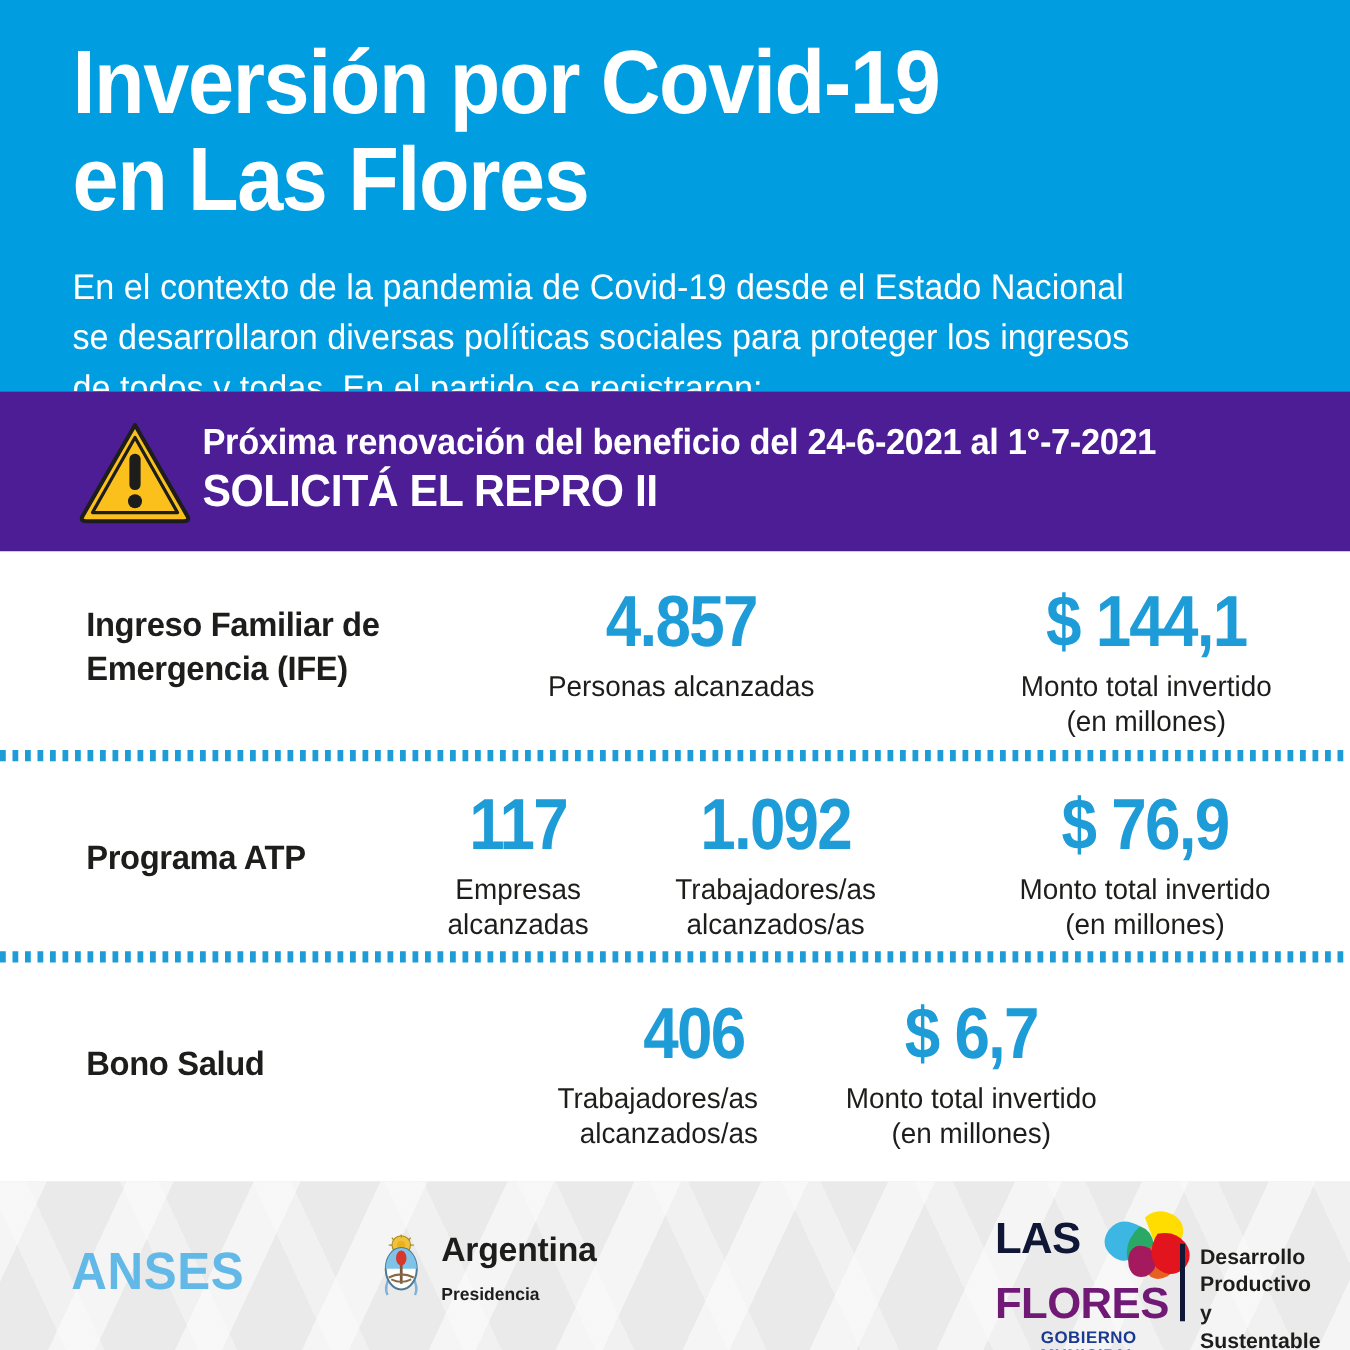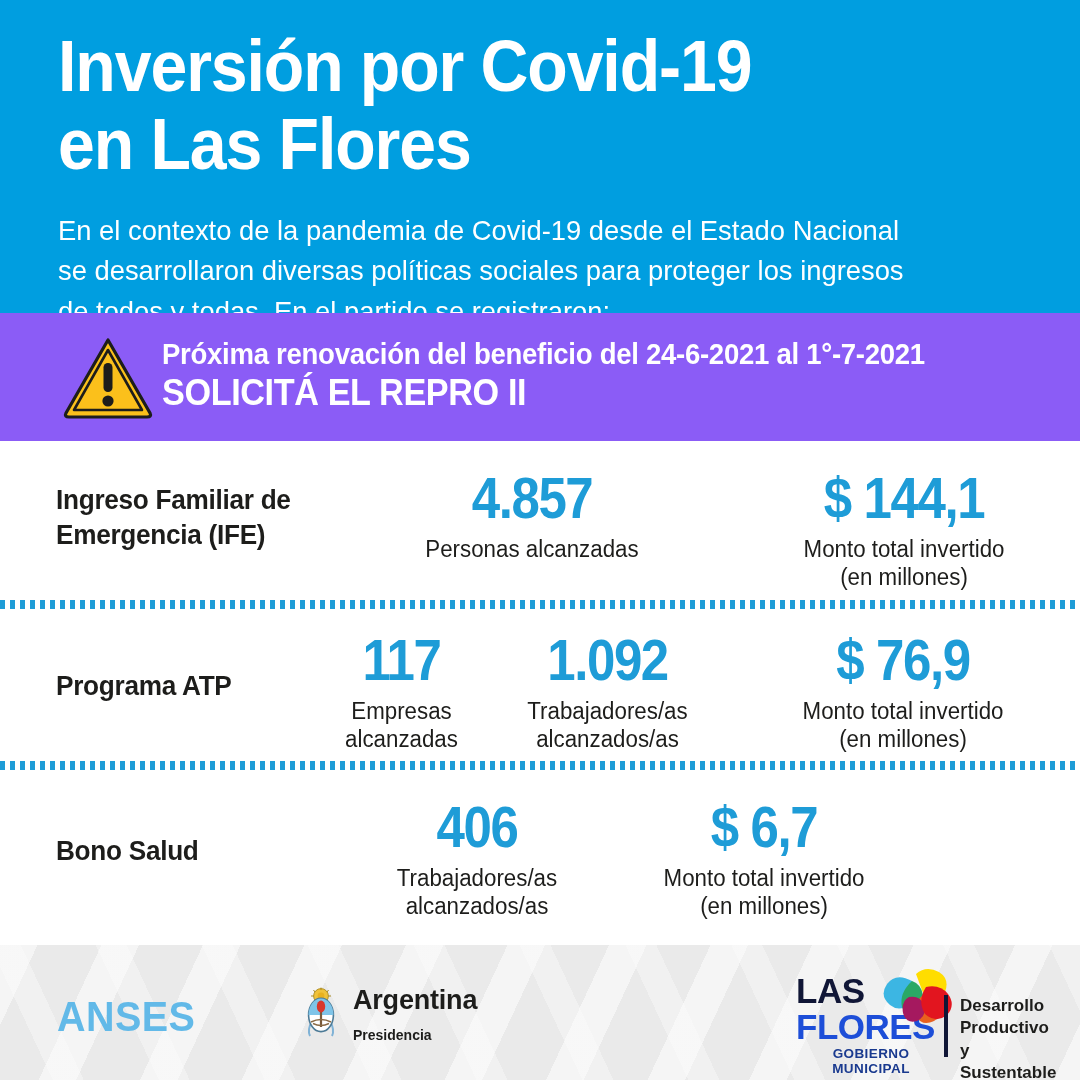--- a/index.html
+++ b/index.html
@@ -43,21 +43,21 @@
     margin-top:26px;
     transform:scaleX(0.96);
     transform-origin:left top;
     white-space:pre-line;
   }
 
   
   .alert {
     position:absolute; left:0; top:313px;
     width:1080px; height:128px;
-    background:#8b5cf6;
+    background:#4c1d95;
     display:flex;
     align-items:center;
     padding-left:62px;
   }
   .alert-icon { width:92px; height:84px; flex:0 0 auto; margin-right:8px; }
   .alert-text { padding-bottom:4px; }
   .alert-line1 {
     color:#ffffff;
     font-size:29px;
     font-weight:700;
@@ -78,20 +78,21 @@
   }
 
   
   .rows { position:absolute; left:0; top:441px; width:1080px; }
 
   .row {
     position:relative;
     display:flex;
     align-items:flex-start;
     width:980px;
+    padding-left:13px;
   }
   .row-label {
     color:#1d1d1b;
     font-size:27px;
     font-weight:700;
     line-height:1.28;
     letter-spacing:-0.3px;
     white-space:pre-line;
     flex:0 0 auto;
     transform:scaleX(0.97);
@@ -126,21 +127,21 @@
   .row-ife .m-amount { width:340px; margin-left:52px; }
 
   .row-atp { height:151px; padding-top:22px; }
   .row-atp .row-label { width:235px; margin-left:56px; padding-top:38px; }
   .row-atp .m-companies { width:185px; margin-left:18px; }
   .row-atp .m-workers { width:215px; margin-left:6px; }
   .row-atp .m-amount { width:300px; margin-left:38px; }
 
   .row-bono { height:160px; padding-top:28px; }
   .row-bono .row-label { width:255px; margin-left:56px; padding-top:36px; }
-  .row-bono .m-workers { width:240px; margin-left:46px; }
+  .row-bono .m-workers { width:240px; margin-left:46px;text-align:right; }
   .row-bono .m-amount { width:290px; margin-left:22px; }
 
   
   .sep {
     width:1080px; height:10px;
     background-image:linear-gradient(to right,#1e9cd7 0 5px, transparent 5px 10px);
     background-size:10px 9px;
     background-repeat:repeat-x;
     background-position:left center;
   }
@@ -203,22 +204,22 @@
   .logo-lf {
     position:absolute; left:778px; top:22px;
     width:268px; height:98px;
   }
   .lf-left { position:absolute; left:18px; top:8px; width:152px; }
   .lf-las {
     color:#101636; font-size:35px; font-weight:700;
     line-height:0.94; letter-spacing:-0.5px;
   }
   .lf-flores {
-    color:#1d4ed8; font-size:35px; font-weight:700;
-    line-height:0.96; letter-spacing:-0.5px; margin-top:2px;
+    color:#701a75; font-size:35px; font-weight:700;
+    line-height:0.96; letter-spacing:-0.5px; margin-top:18px;
   }
   .lf-gob {
     color:#1a3a8f; font-size:13.5px; font-weight:700;
     letter-spacing:0.4px; margin-top:3px; text-align:center;
     width:150px;
   }
   .lf-petals { position:absolute; left:104px; top:0; width:74px; height:58px; }
   .lf-divider {
     position:absolute; left:166px; top:28px;
     width:4px; height:62px; background:#101636;

